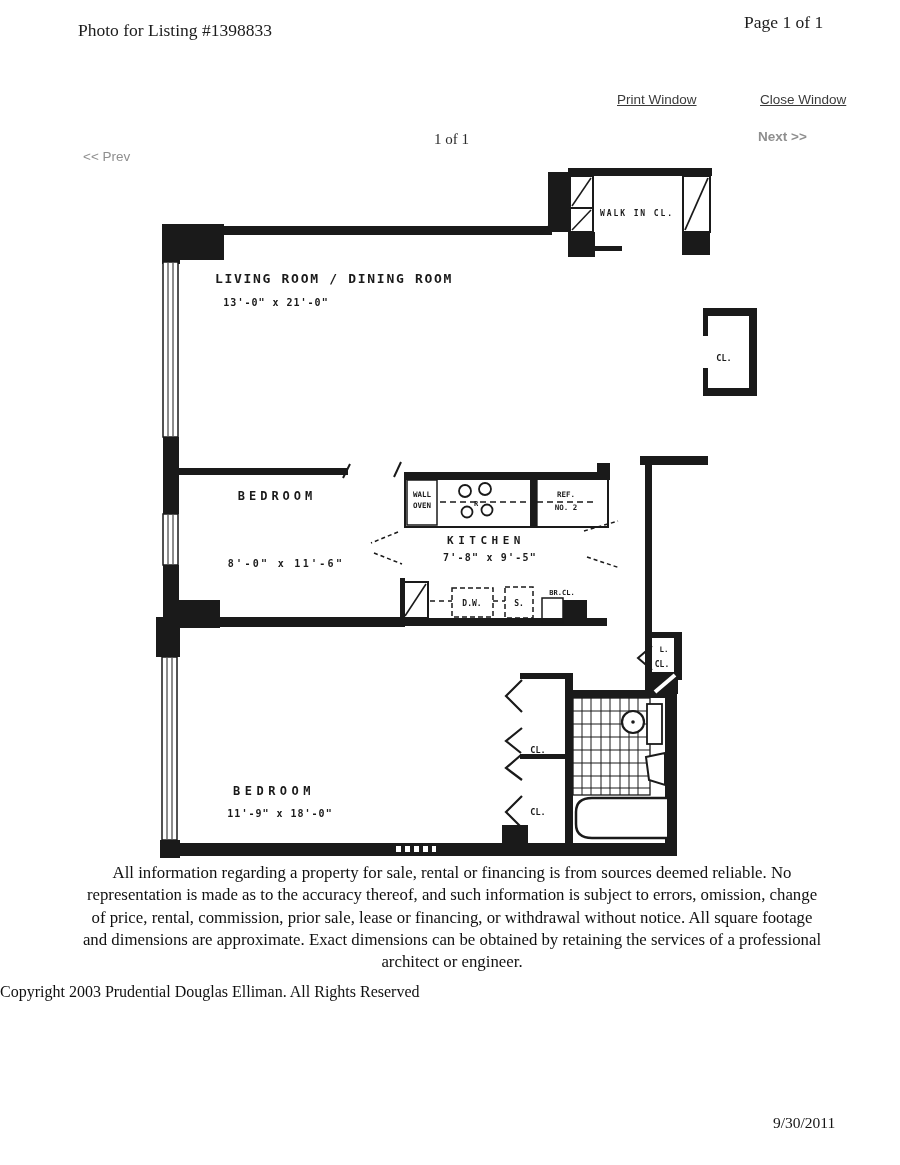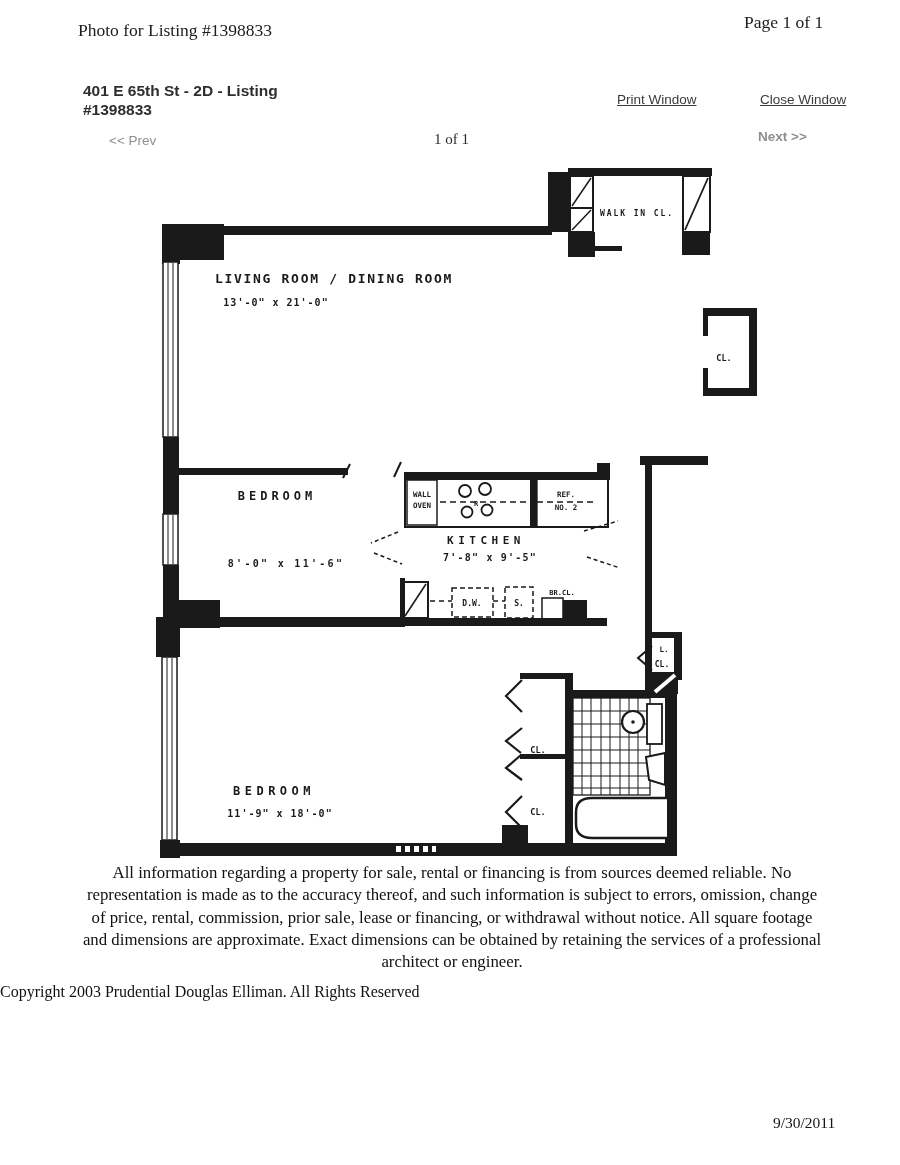--- a/index.html
+++ b/index.html
@@ -19,25 +19,24 @@
   svg text{font-family:"DejaVu Sans Mono",monospace;font-weight:700;fill:#1a1a1a;}
 </style>
 </head>
 <body>
 
 <div class="page">
 
   <div class="abs hdr" style="left:78px;top:20px;">Photo for Listing #1398833</div>
   <div class="abs hdr" style="left:744px;top:12px;">Page 1 of 1</div>
 
-  <h1 class="abs title" style="left:83px;top:82px;">401 E 65th St - 2D - Listing #1398833</h1>
   <a class="abs link" style="left:617px;top:92px;">Print Window</a>
   <a class="abs link" style="left:728px;top:92px;margin-left:32px;">Close Window</a>
 
-  <div class="abs pager-side" style="left:83px;top:133px;margin-left:26px;">&lt;&lt; Prev</div>
+  <div class="abs pager-side" style="left:83px;top:149px;">&lt;&lt; Prev</div>
   <div class="abs pager-count" style="left:434px;top:131px;">1 of 1</div>
   <div class="abs pager-side" style="left:758px;top:129px;font-weight:bold;">Next &gt;&gt;</div>
 
   <svg class="abs" style="left:150px;top:160px;" width="620" height="710" viewBox="150 160 620 710">
 
     <g fill="#1a1a1a" stroke="none">
       <rect x="164" y="226" width="388" height="9"></rect>
       <rect x="162" y="224" width="62" height="36"></rect>
       <rect x="162" y="224" width="18" height="40"></rect>
       <rect x="163" y="437" width="16" height="77"></rect>

